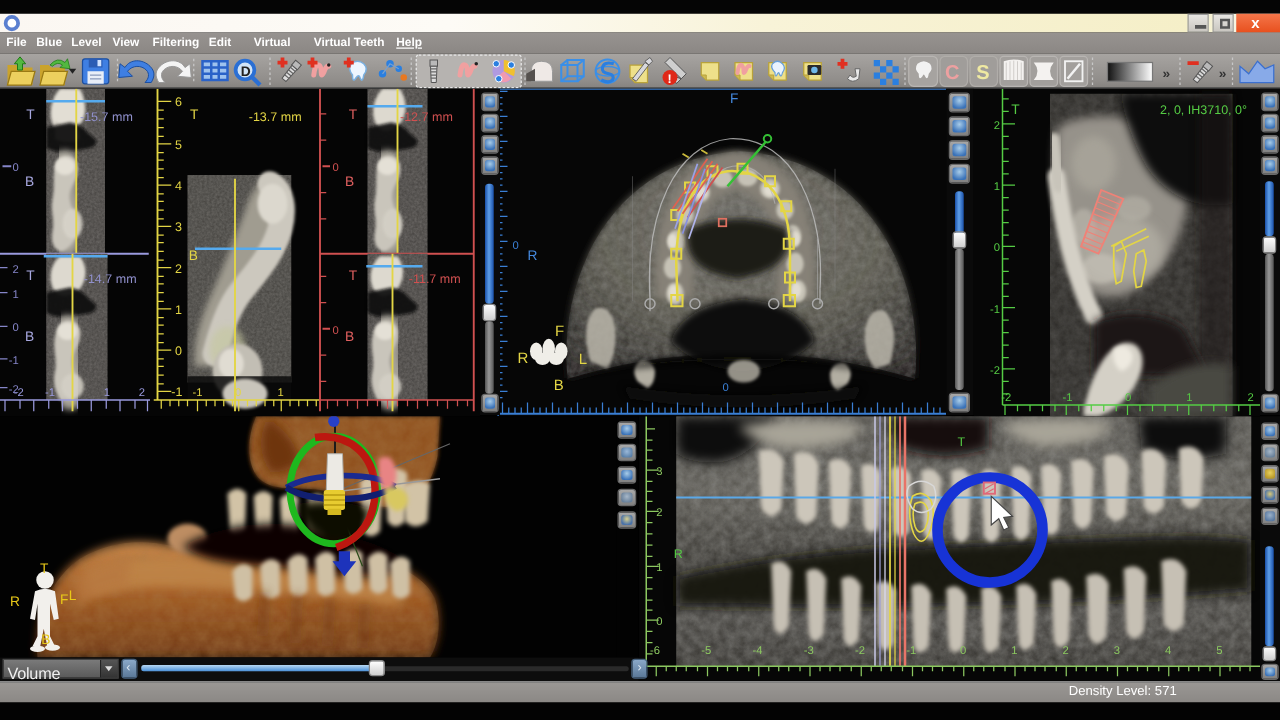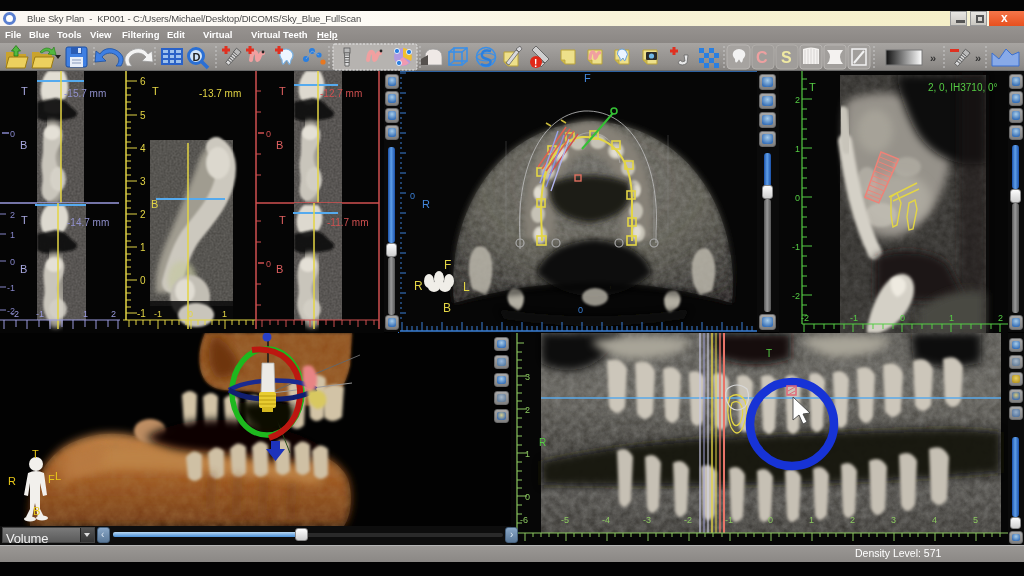--- a/index.html
+++ b/index.html
@@ -35,36 +35,35 @@
   #statustext{left:855px;top:547px;font-size:10.5px;color:#fff;}
   #volbar{left:0;top:526px;width:511px;height:19px;background:#0d0d0d;}
 </style>
 </head>
 <body>
 
   <div class="abs" style="left:0;top:0;width:1024px;height:11px;background:#050505;"></div>
 
   <div id="titlebar" class="abs">
     <div id="appicon" class="abs"></div>
-    <div id="titletext" class="abs">Blue Sky Plan&nbsp; - &nbsp;KP001 - C:/Users/Michael/Desktop/DICOMS/Sky_Blue_FullScan</div>
     <div id="btnmin" class="abs winbtn">
       <div class="abs" style="left:5px;top:8px;width:9px;height:3px;background:#555;"></div>
     </div>
     <div id="btnmax" class="abs winbtn">
       <div class="abs" style="left:5px;top:3px;width:8px;height:8px;border:2px solid #555;box-sizing:border-box;"></div>
     </div>
     <div id="btnclose" class="abs winbtn">
       <div class="abs" style="left:12px;top:0px;color:#fff;font-weight:bold;font-size:12px;">x</div>
     </div>
   </div>
 
   <div id="menubar" class="abs">
     <span class="menuitem abs" style="left:5px;">File</span>
     <span class="menuitem abs" style="left:29px;">Blue</span>
-    <span class="menuitem abs" style="left:57px;">Tools</span>
+    <span class="menuitem abs" style="left:57px;">Level</span>
     <span class="menuitem abs" style="left:90px;">View</span>
     <span class="menuitem abs" style="left:122px;">Filtering</span>
     <span class="menuitem abs" style="left:167px;">Edit</span>
     <span class="menuitem abs" style="left:203px;">Virtual</span>
     <span class="menuitem abs" style="left:251px;">Virtual Teeth</span>
     <span class="menuitem abs" style="left:317px;text-decoration:underline;">Help</span>
   </div>
 
   <div id="toolbar" class="abs">
     <svg width="1024" height="28" xmlns="http://www.w3.org/2000/svg" id="tbicons">

